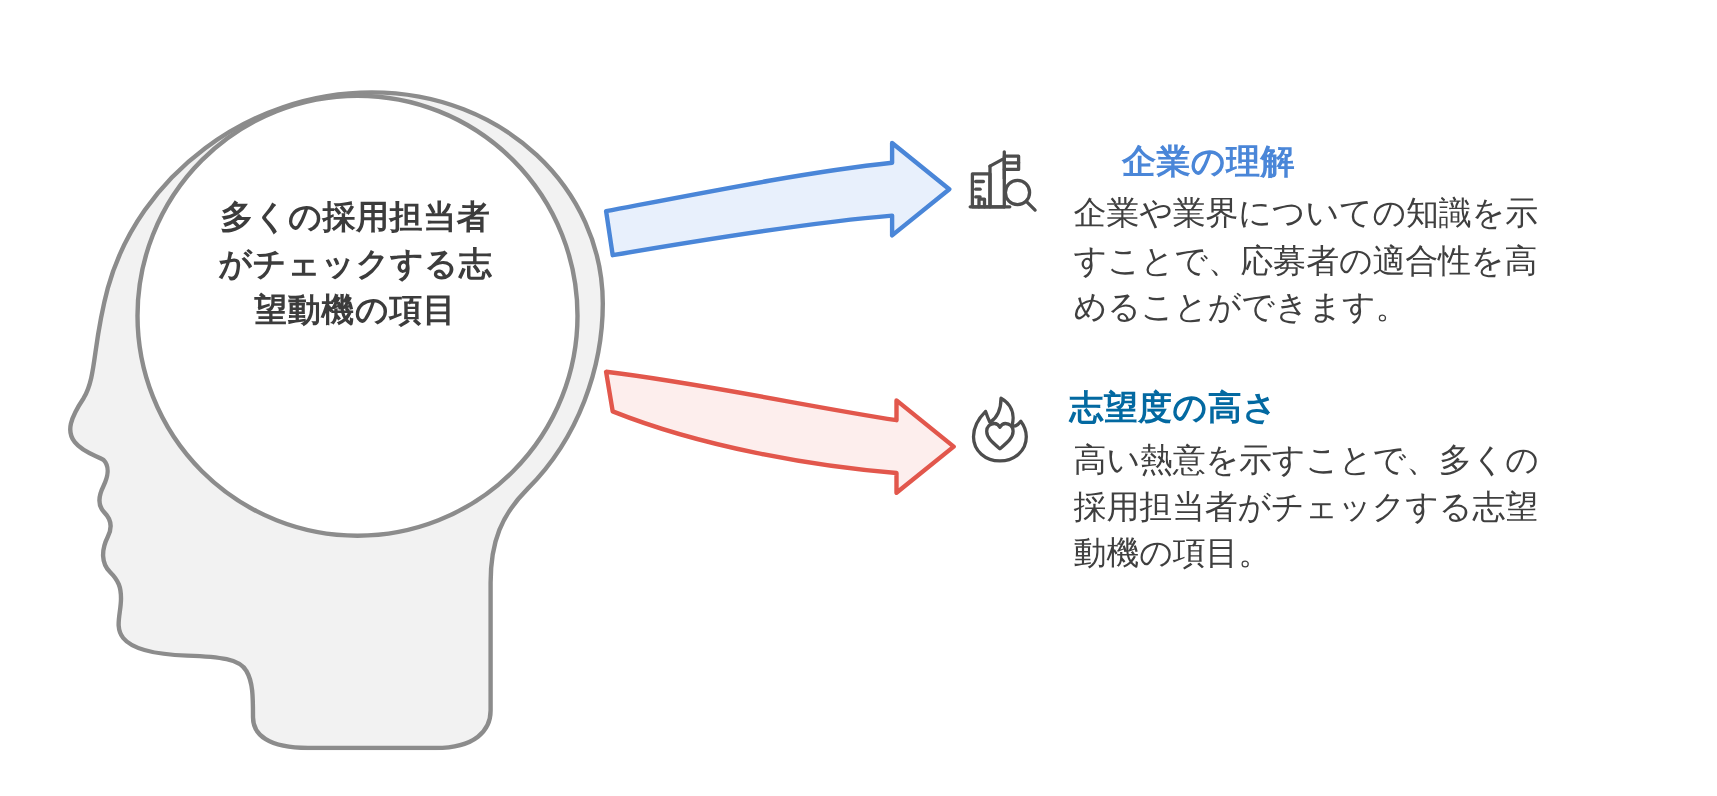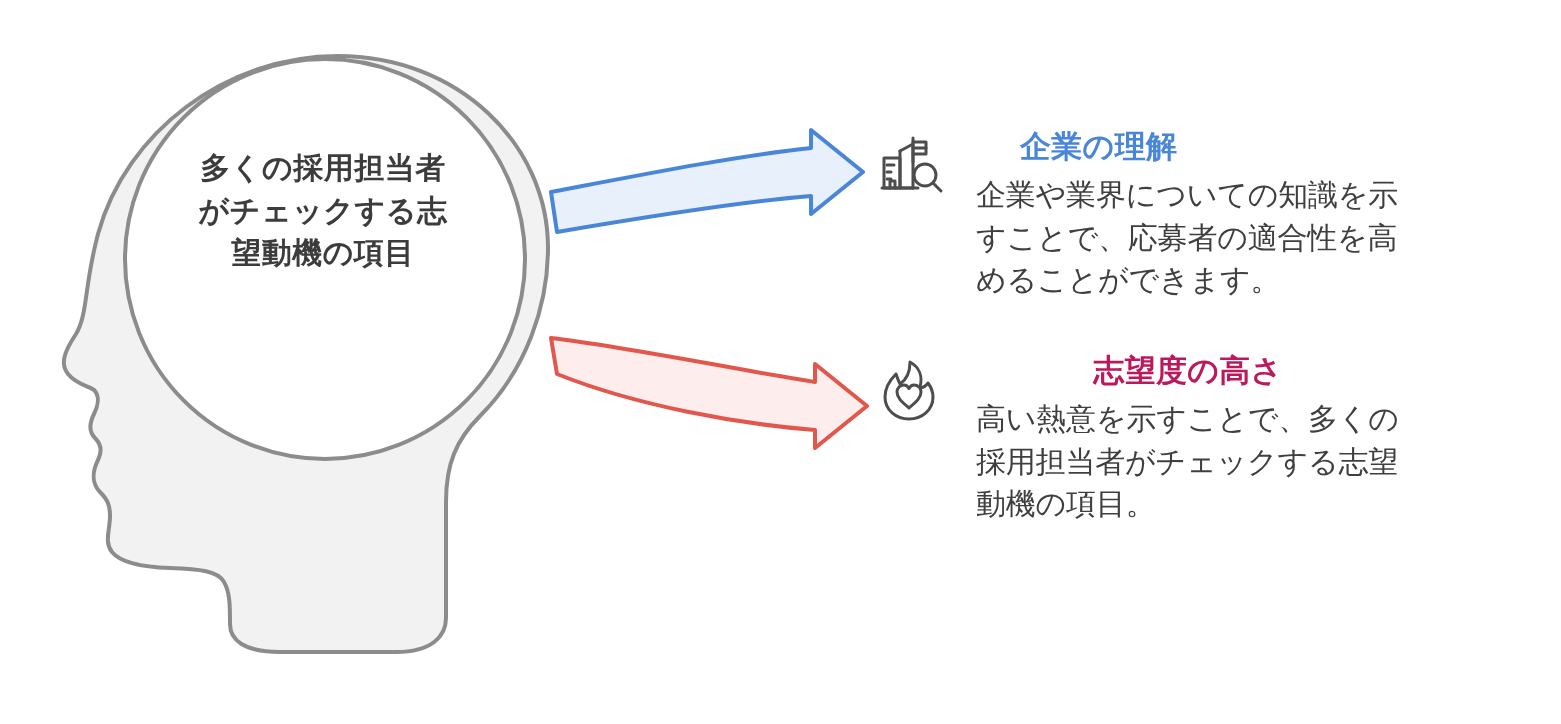--- a/index.html
+++ b/index.html
@@ -15,24 +15,23 @@
     width: 1561px;
     height: 724px;
     background: #ffffff;
     overflow: hidden;
   }
 
   
   #head-illustration {
     position: absolute;
     left: 40px;
-    top: 34px;
+    top: 62px;
     width: 540px;
     height: 620px;
-    font-family: Liberation Mono, monospace;
   }
   #head-illustration svg { display: block; }
 
   .brain-label {
     position: absolute;
     left: 152px;
     top: 115px;
     width: 262px;
     text-align: center;
     font-size: 30px;
@@ -74,21 +73,21 @@
     width: 432px;
   }
   .item-heading {
     font-size: 31px;
     font-weight: bold;
     line-height: 1.2;
     margin: 0 0 9px 0;
     letter-spacing: 0.3px;
   }
   .heading-blue { color: #4a86d8; margin-left: 48px; }
-  .heading-red  { color: #be185d; text-align: center; }
+  .heading-red  { color: #0369a1; }
 
   .item-body {
     font-size: 30px;
     line-height: 1.42;
     color: #3f3f3f;
     margin: 4px;
     letter-spacing: -0.2px;
     font-weight: 400;
   }
 </style>

